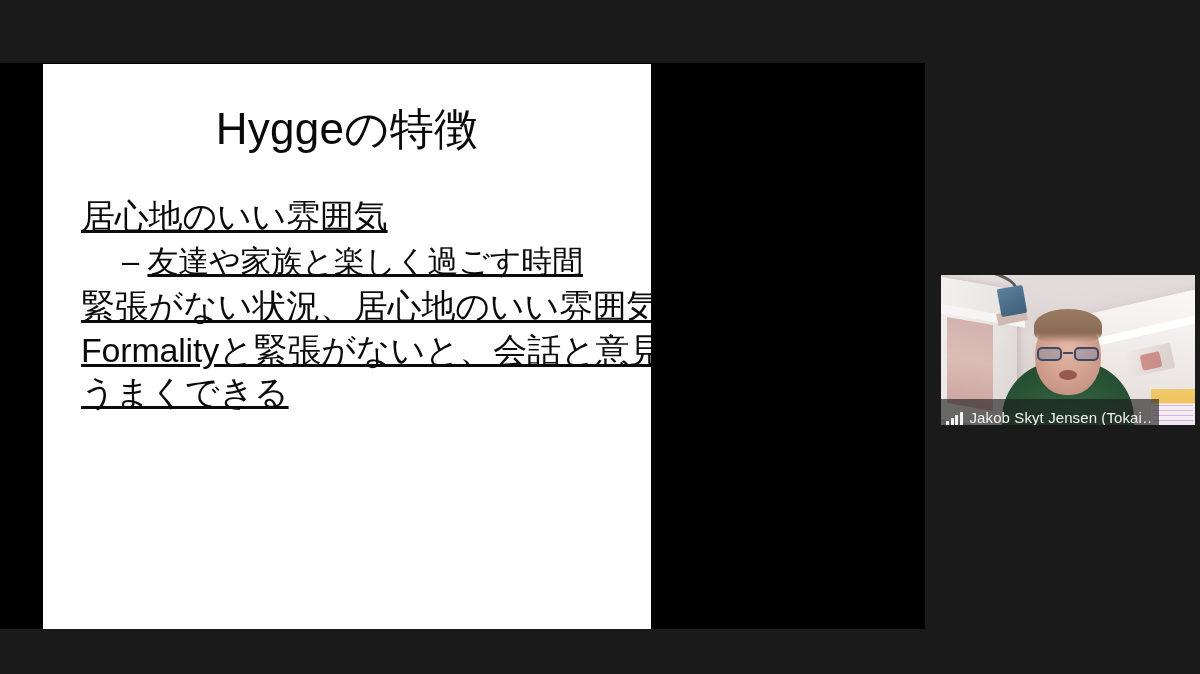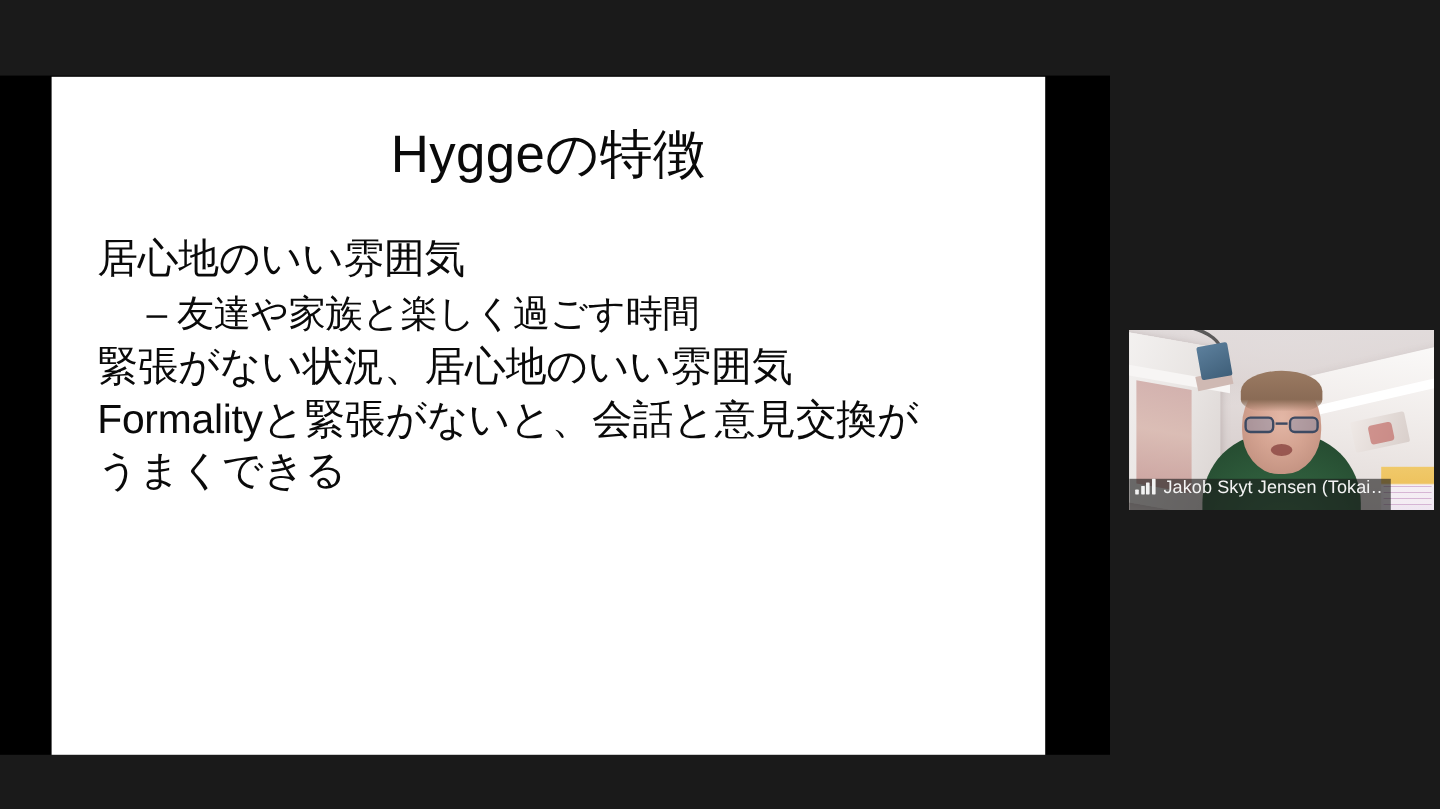--- a/index.html
+++ b/index.html
@@ -29,21 +29,21 @@
     width: 925px;
     height: 566px;
     background: #000000;
   }
 
   
   .slide {
     position: absolute;
     left: 43px;
     top: 64px;
-    width: 828px;
+    width: 608px;
     height: 565px;
     background: #ffffff;
     box-sizing: border-box;
     overflow: hidden;
   }
 
   .slide-title {
     position: absolute;
     left: 0;
     top: 40px;
@@ -63,20 +63,21 @@
     width: 690px;
     color: #0a0a0a;
   }
 
   .bullet {
     font-size: 34px;
     line-height: 1.30;
     margin: 0 0 2px 0;
     white-space: normal;
     letter-spacing: -0.2px;
+    text-decoration: underline;
   }
   .bullet.wrap {
     line-height: 1.22;
   }
   .bullet.level2 {
     font-size: 31px;
     padding-left: 41px;
     line-height: 1.42;
     margin-bottom: 0;
     letter-spacing: -0.2px;
@@ -287,21 +288,21 @@
 
   
   .name-strip {
     position: absolute;
     left: 0;
     bottom: 0;
     width: 218px;
     height: 26px;
     background: rgba(26,26,26,0.62);
     display: flex;
-    align-items: flex-start;
+    align-items: flex-end;
     padding: 0 8px 0 5px;
     box-sizing: border-box;
   }
   .signal-icon {
     display: inline-flex;
     align-items: flex-end;
     gap: 1.5px;
     height: 13px;
     margin-right: 7px;
   }

